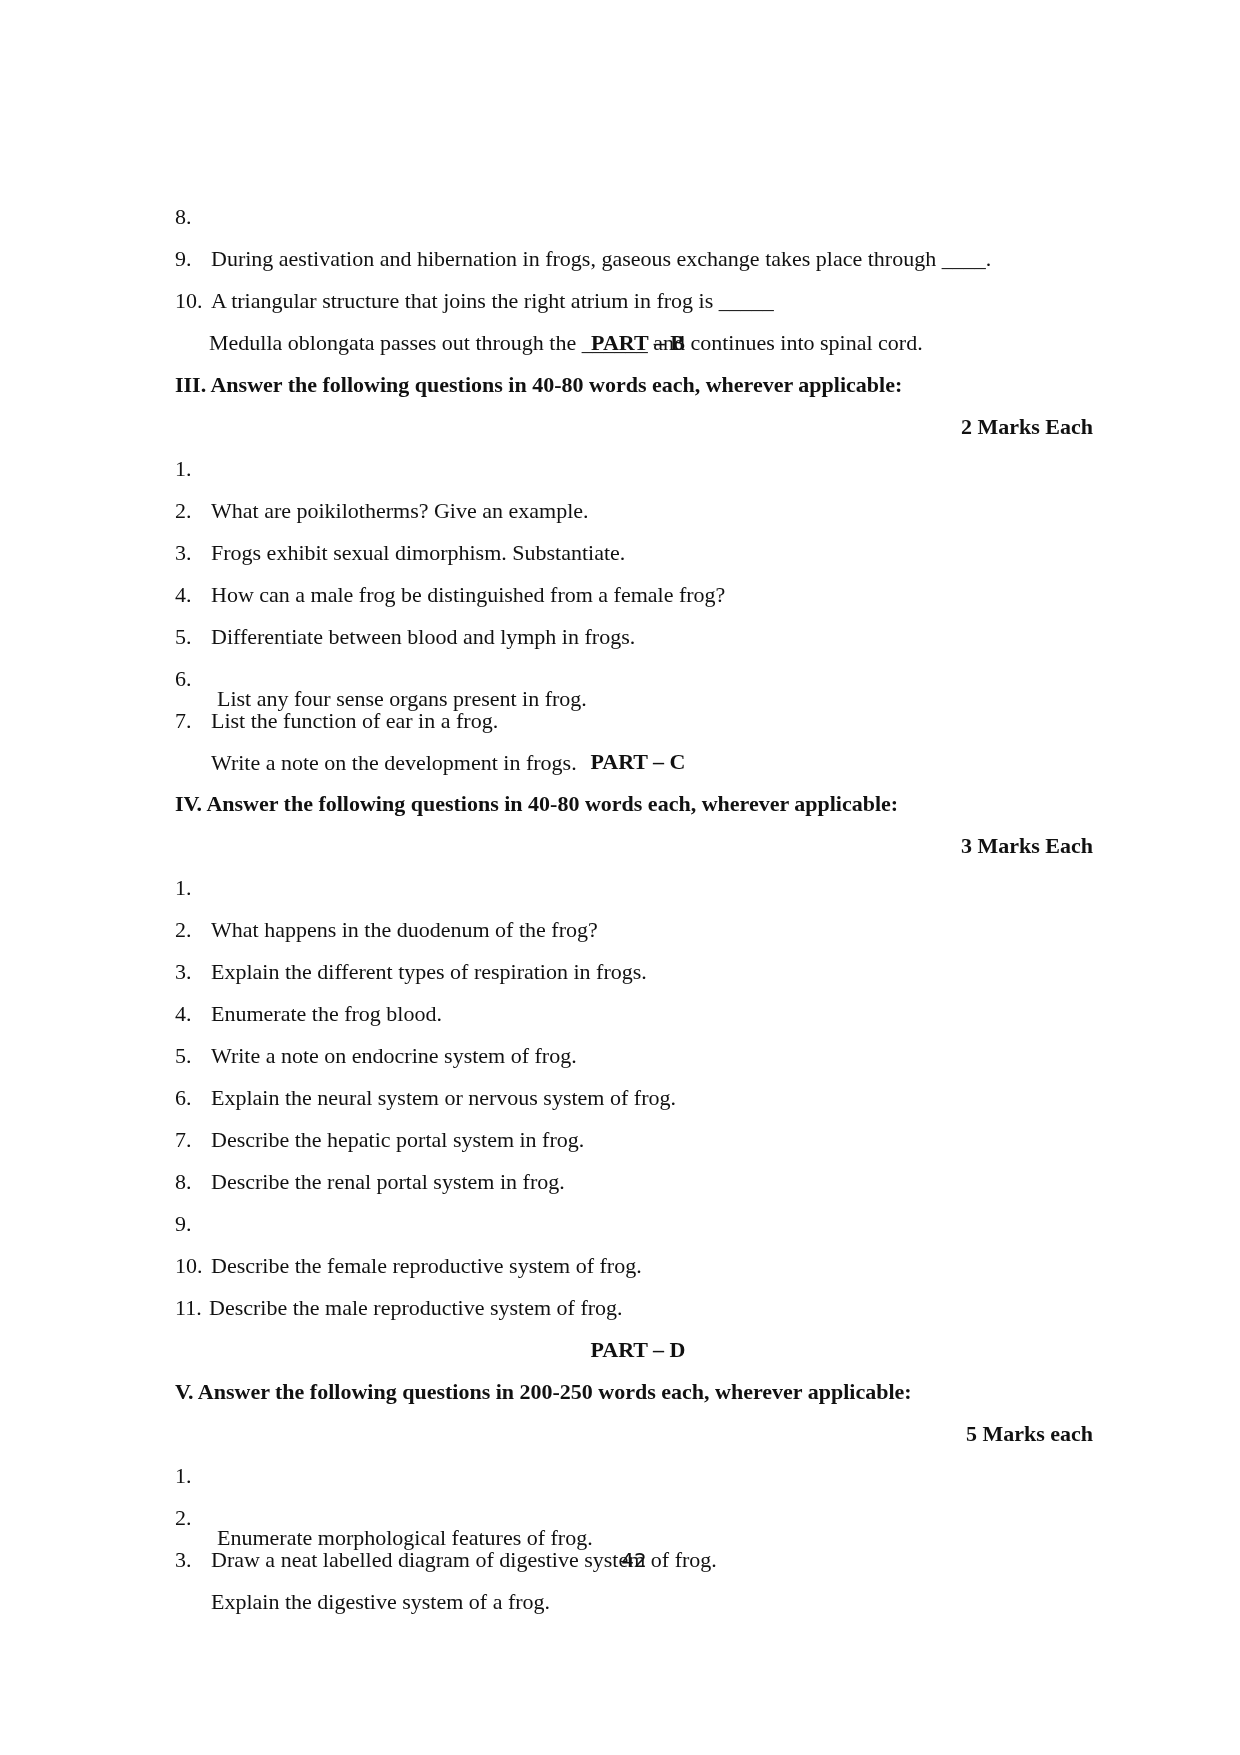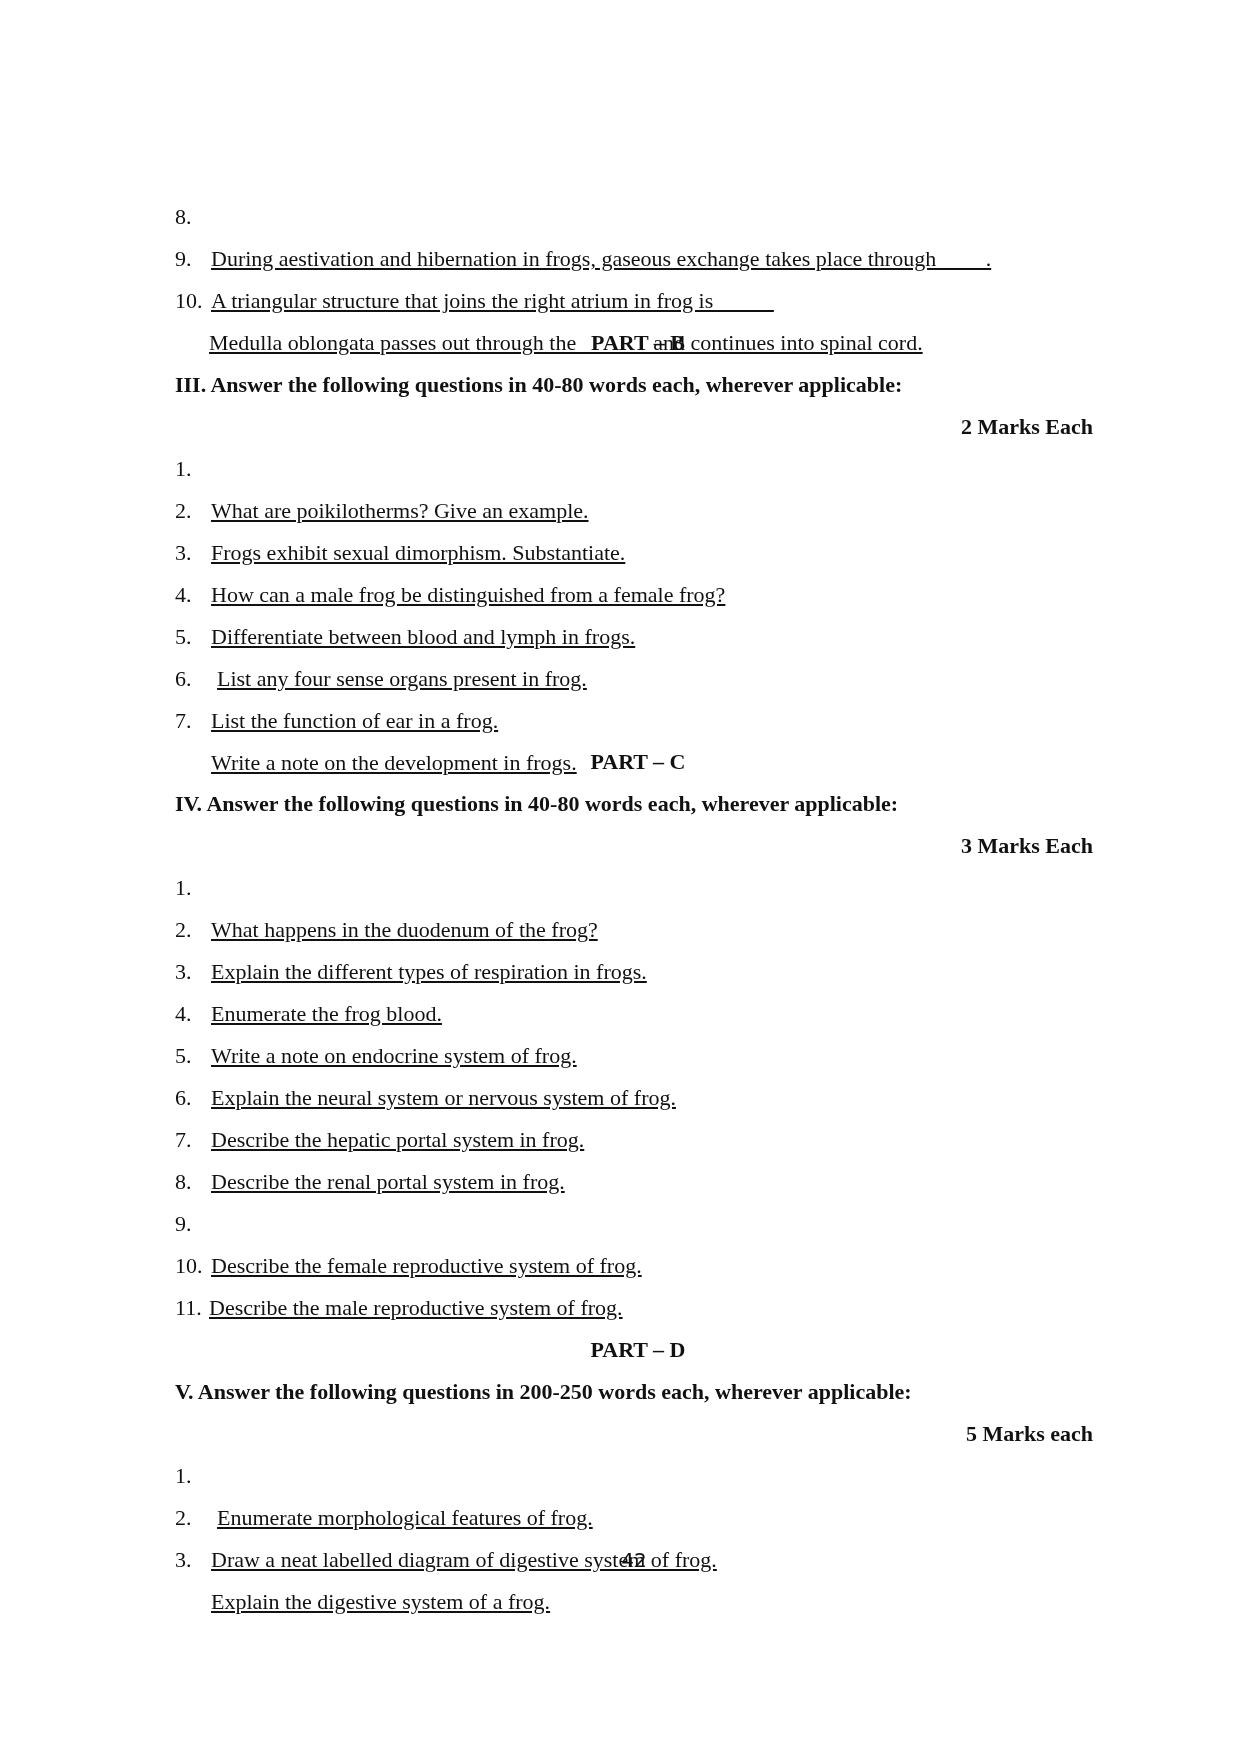--- a/index.html
+++ b/index.html
@@ -2,22 +2,22 @@
 <html><head>
 <meta charset="utf-8">
 <style>
   html, body { margin: 0; padding: 0; background: #ffffff; }
   body { width: 1240px; height: 1755px; position: relative; overflow: hidden;
          font-family: "Liberation Serif", serif; color: #111111; }
   .page { position: absolute; left: 0; top: 0; width: 1240px; height: 1755px; }
   .line { position: absolute; left: 0; width: 1240px; height: 42px; line-height: 42px;
           font-size: 22px; white-space: pre; }
   .num { position: absolute; left: 175px; }
-  .txt { position: absolute; left: 211px; text-decoration: underline; }
-  .txt.indent { left: 217px; }
+  .txt { position: absolute; left: 211px; }
+  .txt.indent { left: 217px; margin-top: 20px; }
   .heading { font-weight: bold; text-align: center; }
   .heading span { display: inline-block; margin-left: 14px; }
   .instruction { font-weight: bold; padding-left: 46px; }
   .instruction span { position: absolute; left: 175px; }
   .marks { font-weight: bold; }
   .marks span { position: absolute; right: 147px; }
   .pagenum { position: absolute; top: 1548px; left: 0; width: 1240px; text-align: center;
              font-family: "DejaVu Sans", sans-serif; font-size: 20px; padding-left: 28px; box-sizing: border-box; }
 </style>
 </head>

